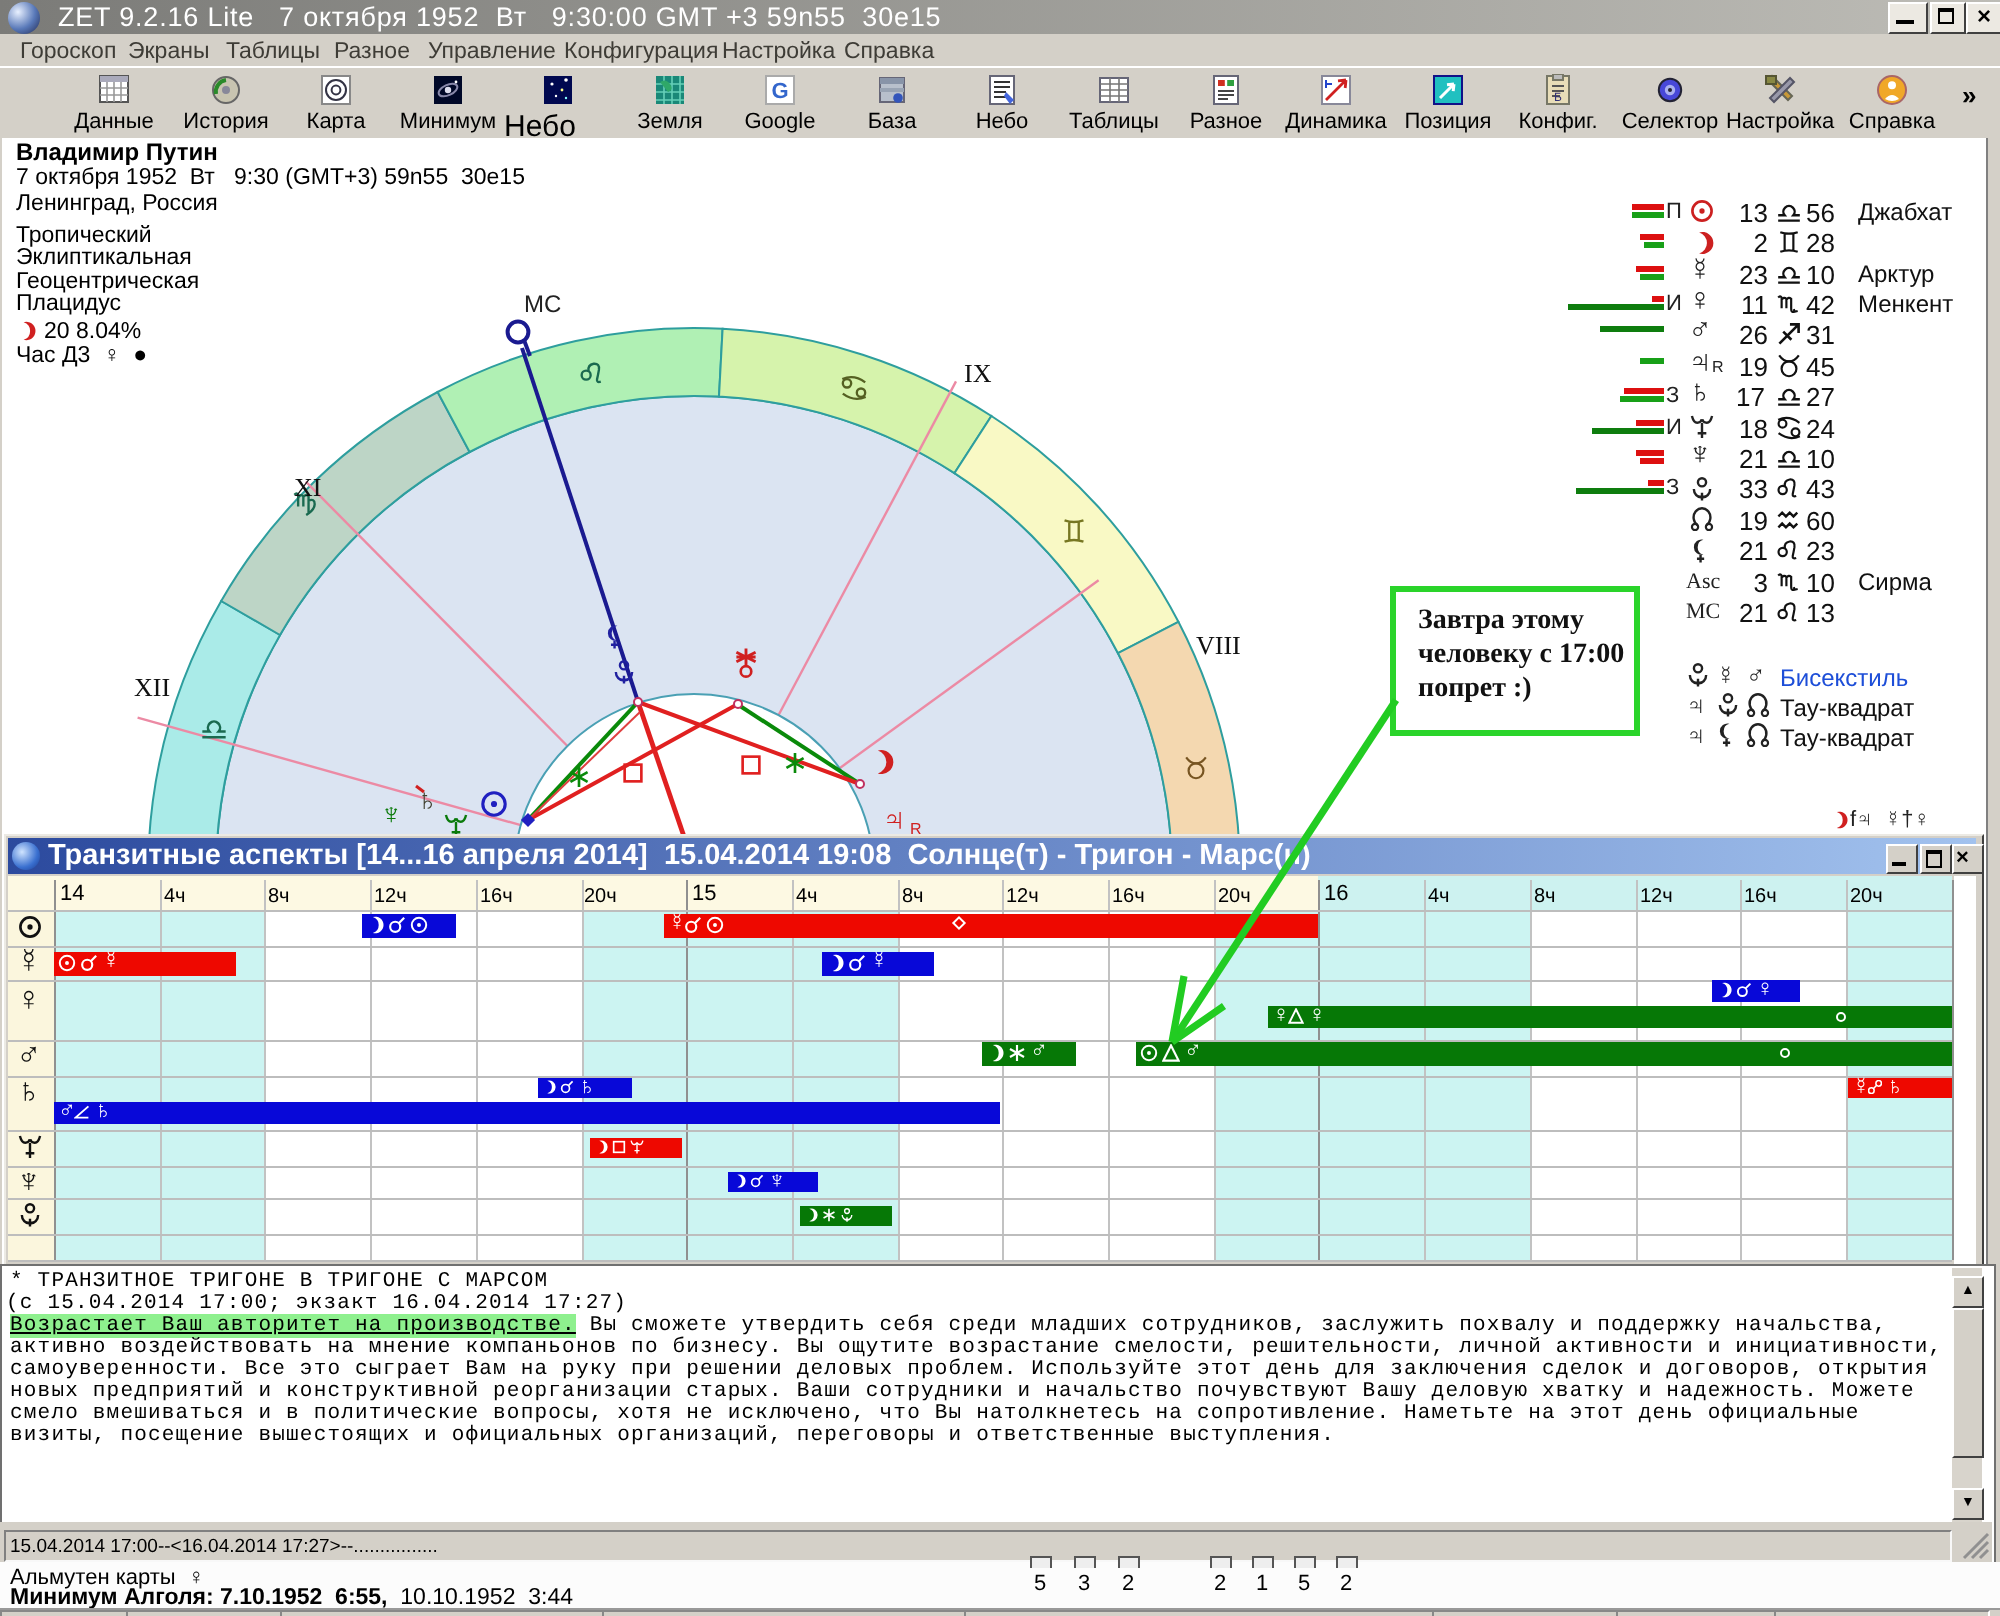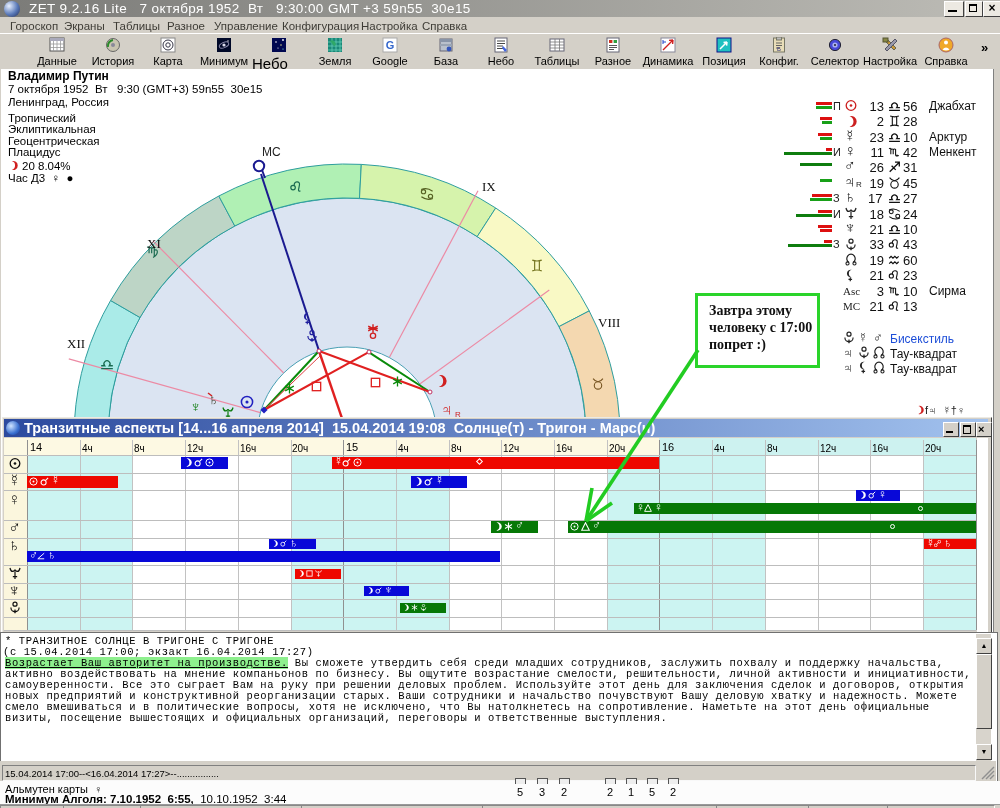--- a/index.html
+++ b/index.html
@@ -641,21 +641,21 @@
     <use href="#g-sext" width="7" height="7"></use>
   </svg>
 <svg style="position:absolute;left:420px;top:604px;color:#fff;z-index:31;" width="7" height="7">
     <use href="#g-plu" width="7" height="7"></use>
   </svg>
 <svg class="abs" style="left:540px;top:330px;z-index:60;" width="180" height="200" viewBox="0 0 180 200">
   <path d="M 158 20 L 46 191" stroke="#22cc22" stroke-width="3.6" fill="none"></path>
   <path d="M 46 191 L 52 158 M 46 191 L 72 173" stroke="#22cc22" stroke-width="3.6" fill="none"></path>
 </svg>
 <div class="abs" style="left:0;top:632px;width:996px;height:148px;background:#fff;border:1px solid #707070;"></div>
-<div class="abs" style="left:5px;top:635px;font-family:'Liberation Mono',monospace;font-size:10.5px;letter-spacing:0.6px;white-space:nowrap;color:#000;">* ТРАНЗИТНОЕ СОЛНЦЕ В ТРИГОНЕ С ТРИГОНЕ</div>
+<div class="abs" style="left:5px;top:635px;font-family:'Liberation Mono',monospace;font-size:10.5px;letter-spacing:0.6px;white-space:nowrap;color:#000;">* ТРАНЗИТНОЕ ТРИГОНЕ В ТРИГОНЕ С МАРСОМ</div>
 <div class="abs" style="left:3px;top:646px;font-family:'Liberation Mono',monospace;font-size:10.5px;letter-spacing:0.6px;white-space:nowrap;color:#000;">(с 15.04.2014 17:00; экзакт 16.04.2014 17:27)</div>
 <div class="abs" style="left:5px;top:657px;font-family:'Liberation Mono',monospace;font-size:10.5px;letter-spacing:0.6px;white-space:nowrap;color:#000;"><span style="background:#8ef08e;text-decoration:underline;">Возрастает Ваш авторитет на производстве.</span> Вы сможете утвердить себя среди младших сотрудников, заслужить похвалу и поддержку начальства,</div>
 <div class="abs" style="left:5px;top:668px;font-family:'Liberation Mono',monospace;font-size:10.5px;letter-spacing:0.6px;white-space:nowrap;color:#000;">активно воздействовать на мнение компаньонов по бизнесу. Вы ощутите возрастание смелости, решительности, личной активности и инициативности,</div>
 <div class="abs" style="left:5px;top:679px;font-family:'Liberation Mono',monospace;font-size:10.5px;letter-spacing:0.6px;white-space:nowrap;color:#000;">самоуверенности. Все это сыграет Вам на руку при решении деловых проблем. Используйте этот день для заключения сделок и договоров, открытия</div>
 <div class="abs" style="left:5px;top:690px;font-family:'Liberation Mono',monospace;font-size:10.5px;letter-spacing:0.6px;white-space:nowrap;color:#000;">новых предприятий и конструктивной реорганизации старых. Ваши сотрудники и начальство почувствуют Вашу деловую хватку и надежность. Можете</div>
 <div class="abs" style="left:5px;top:701px;font-family:'Liberation Mono',monospace;font-size:10.5px;letter-spacing:0.6px;white-space:nowrap;color:#000;">смело вмешиваться и в политические вопросы, хотя не исключено, что Вы натолкнетесь на сопротивление. Наметьте на этот день официальные</div>
 <div class="abs" style="left:5px;top:712px;font-family:'Liberation Mono',monospace;font-size:10.5px;letter-spacing:0.6px;white-space:nowrap;color:#000;">визиты, посещение вышестоящих и официальных организаций, переговоры и ответственные выступления.</div>
 <div class="abs" style="left:976px;top:634px;width:15px;height:127px;background:#d8d4cc;"></div>
 <div class="abs" style="left:976px;top:638px;width:14px;height:14px;background:#d4d0c8;border-top:1px solid #fff;border-left:1px solid #fff;border-right:1px solid #404040;border-bottom:1px solid #404040;font-size:7px;text-align:center;line-height:13px;color:#000;">▲</div>
 <div class="abs" style="left:976px;top:744px;width:14px;height:14px;background:#d4d0c8;border-top:1px solid #fff;border-left:1px solid #fff;border-right:1px solid #404040;border-bottom:1px solid #404040;font-size:7px;text-align:center;line-height:13px;color:#000;">▼</div>

